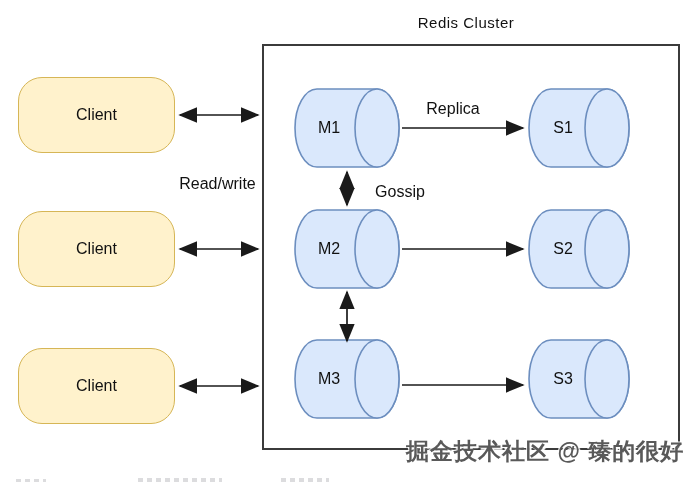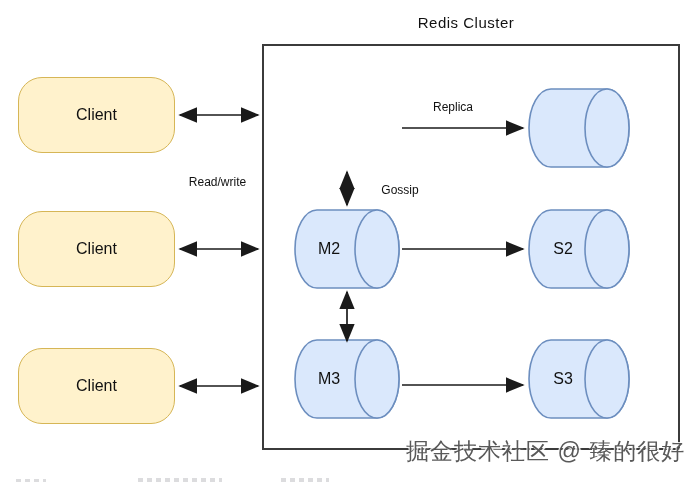--- a/index.html
+++ b/index.html
@@ -62,28 +62,28 @@
   .cyl-label {
     position: absolute; left: 4px; top: 0; width: 62px; height: 80px;
     display: flex; align-items: center; justify-content: center;
     font-size: 16px;
   }
 
   .edges { position: absolute; left: 0; top: 0; pointer-events: none; }
   .edges line { stroke: var(--arrow); stroke-width: 1.7; }
   .edges marker path { fill: var(--arrow); stroke: none; }
 
-  .edge-label { position: absolute; font-size: 12px; color: var(--text-color); }
+  .edge-label { position: absolute; font-size: 16px; color: var(--text-color); }
   .lbl-read-write { left: 170px; top: 175px; width: 95px; text-align: center; }
   .lbl-replica   { left: 413px; top: 100px; width: 80px; text-align: center; }
   .lbl-gossip    { left: 365px; top: 183px; width: 70px; text-align: center; }
 
   .watermark {
     position: absolute; left: 406px; top: 436px;
-    font-size: 23px; font-weight: normal; letter-spacing: 1px;
+    font-size: 23px; font-weight: bold; letter-spacing: 1px;
     color: var(--watermark-color);
     text-shadow: 2px 2px 1px #ffffff, -1px -1px 0 rgba(255,255,255,0.85);
     white-space: nowrap;
   }
 
   .clipped-frag {
     position: absolute; height: 4px; opacity: 0.5;
     background: repeating-linear-gradient(90deg, #b9b9bd 0 5px, transparent 5px 9px);
   }
   .frag-1 { left: 16px;  top: 479px; width: 30px; height: 3px; }
@@ -102,40 +102,48 @@
   <div class="client-node client-1">
     <span>Client</span>
   </div>
   <div class="client-node client-2">
     <span>Client</span>
   </div>
   <div class="client-node client-3">
     <span>Client</span>
   </div>
 
+  <div class="cyl-node m-col row-1">
+    <svg width="106" height="80" viewBox="0 0 106 80">
+      <path class="cyl-body" d="M23 1 L83 1 A22 39 0 0 1 83 79 L23 79 A22 39 0 0 1 23 1 Z"></path>
+      <ellipse class="cyl-cap" cx="83" cy="40" rx="22" ry="39"></ellipse>
+    </svg>
+    <span class="cyl-label">M1</span>
+  </div>
   <div class="cyl-node m-col row-2">
     <svg width="106" height="80" viewBox="0 0 106 80">
       <path class="cyl-body" d="M23 1 L83 1 A22 39 0 0 1 83 79 L23 79 A22 39 0 0 1 23 1 Z"></path>
       <ellipse class="cyl-cap" cx="83" cy="40" rx="22" ry="39"></ellipse>
     </svg>
     <span class="cyl-label">M2</span>
   </div>
   <div class="cyl-node m-col row-3">
     <svg width="106" height="80" viewBox="0 0 106 80">
       <path class="cyl-body" d="M23 1 L83 1 A22 39 0 0 1 83 79 L23 79 A22 39 0 0 1 23 1 Z"></path>
       <ellipse class="cyl-cap" cx="83" cy="40" rx="22" ry="39"></ellipse>
     </svg>
     <span class="cyl-label">M3</span>
   </div>
 
   <div class="cyl-node s-col row-1">
     <svg width="102" height="80" viewBox="0 0 102 80">
       <path class="cyl-body" d="M23 1 L79 1 A22 39 0 0 1 79 79 L23 79 A22 39 0 0 1 23 1 Z"></path>
       <ellipse class="cyl-cap" cx="79" cy="40" rx="22" ry="39"></ellipse>
     </svg>
+    <span class="cyl-label">S1</span>
   </div>
   <div class="cyl-node s-col row-2">
     <svg width="102" height="80" viewBox="0 0 102 80">
       <path class="cyl-body" d="M23 1 L79 1 A22 39 0 0 1 79 79 L23 79 A22 39 0 0 1 23 1 Z"></path>
       <ellipse class="cyl-cap" cx="79" cy="40" rx="22" ry="39"></ellipse>
     </svg>
     <span class="cyl-label">S2</span>
   </div>
   <div class="cyl-node s-col row-3">
     <svg width="102" height="80" viewBox="0 0 102 80">

